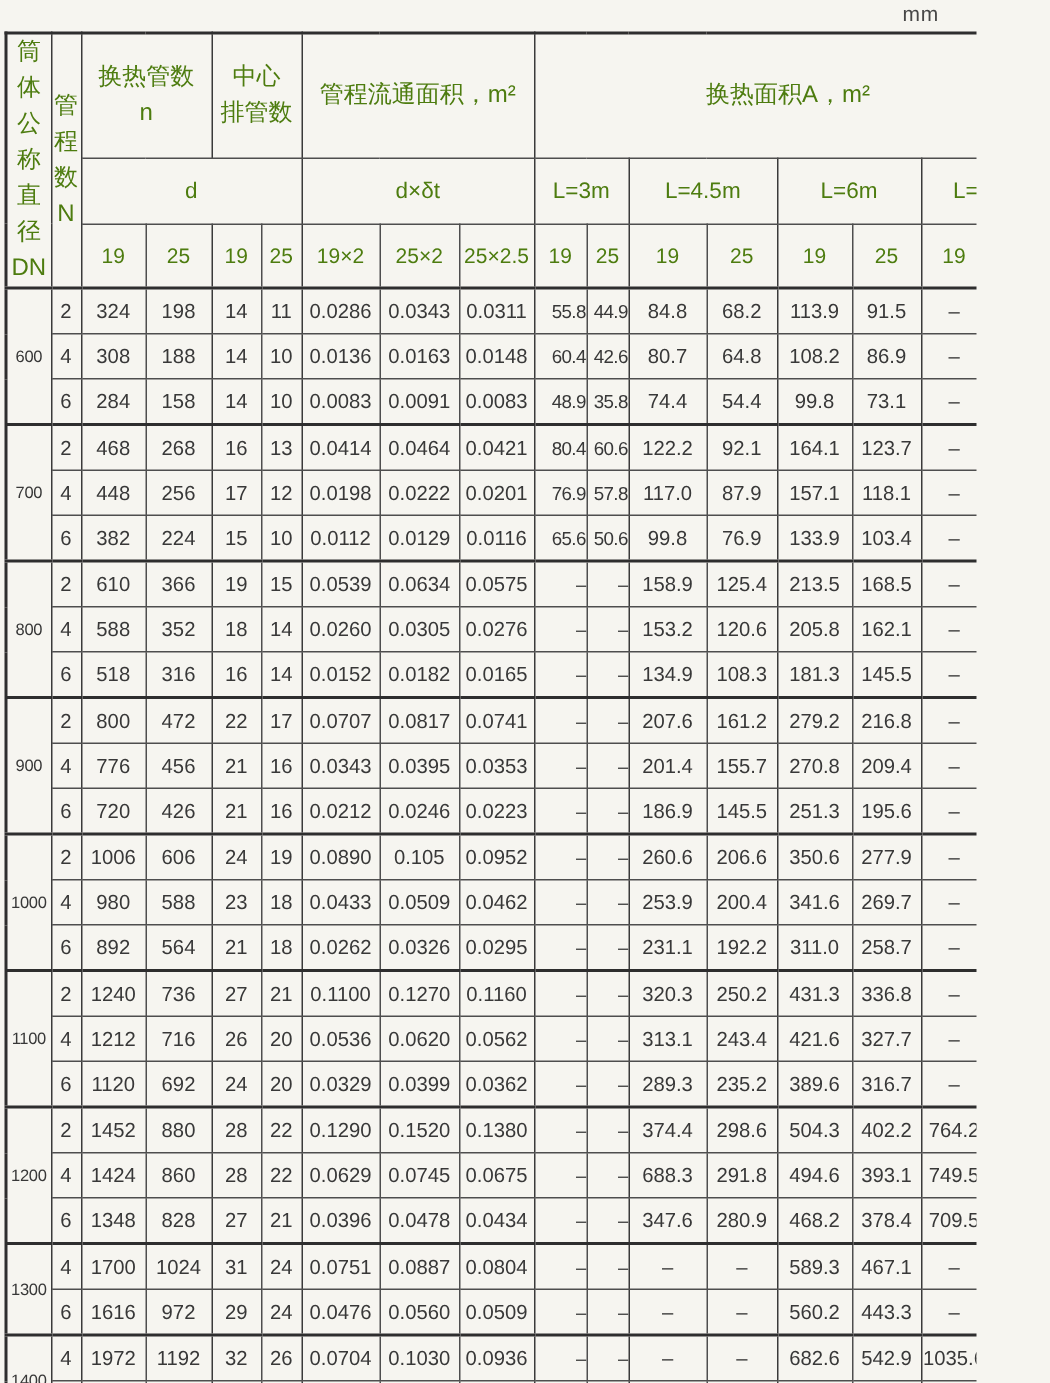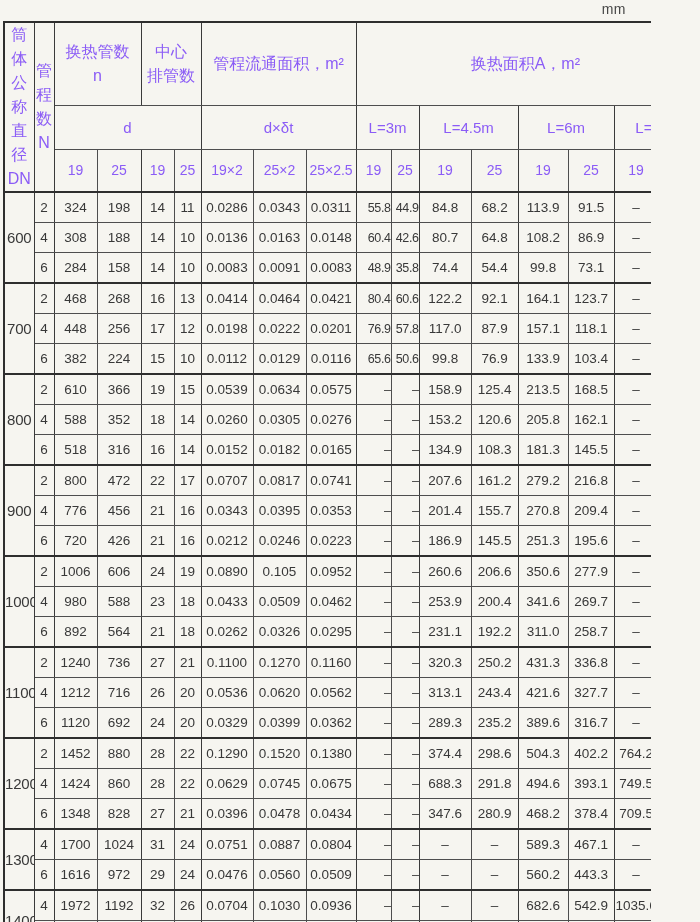--- a/index.html
+++ b/index.html
@@ -19,27 +19,27 @@
     width:691px;
     border-collapse:collapse; table-layout:fixed;
     border:2px solid #2e2e2e;
   }
   .spec th, .spec td {
     border:1px solid #4e4e4e;
     text-align:center; vertical-align:middle;
     padding:0; font-weight:normal;
     overflow:hidden; white-space:nowrap;
   }
-  .spec thead th { white-space:pre-line; color:#8b5cf6;margin-top:17px; }
+  .spec thead th { white-space:pre-line; color:#4d7c0f;margin-top:17px; }
   tr.hr1 th { height:66px; font-size:16px; line-height:1.5; }
   tr.hr2 th { height:34px; font-size:15px; }
   tr.hr3 th { height:33px; font-size:14px; }
   th.dn-h, th.n-h { font-size:15px; line-height:1.75; }
   tbody td { height:29px; font-size:13.5px; color:#383838; }
-  td.dn { font-size:15px; letter-spacing:-0.2px; }
+  td.dn { font-size:11px; letter-spacing:-0.2px; }
   td.n  { font-size:13.5px; }
   
   td.c9, td.c10 { font-size:12.5px; letter-spacing:-0.4px;text-align:right; }
   
   tr.group-start td { border-top:2px solid #2e2e2e; }
   thead tr.hr3 th { border-bottom:1.5px solid #3a3a3a; }
   
   .vsec { border-right:1.5px solid #3a3a3a !important; }
 </style>
 </head>

